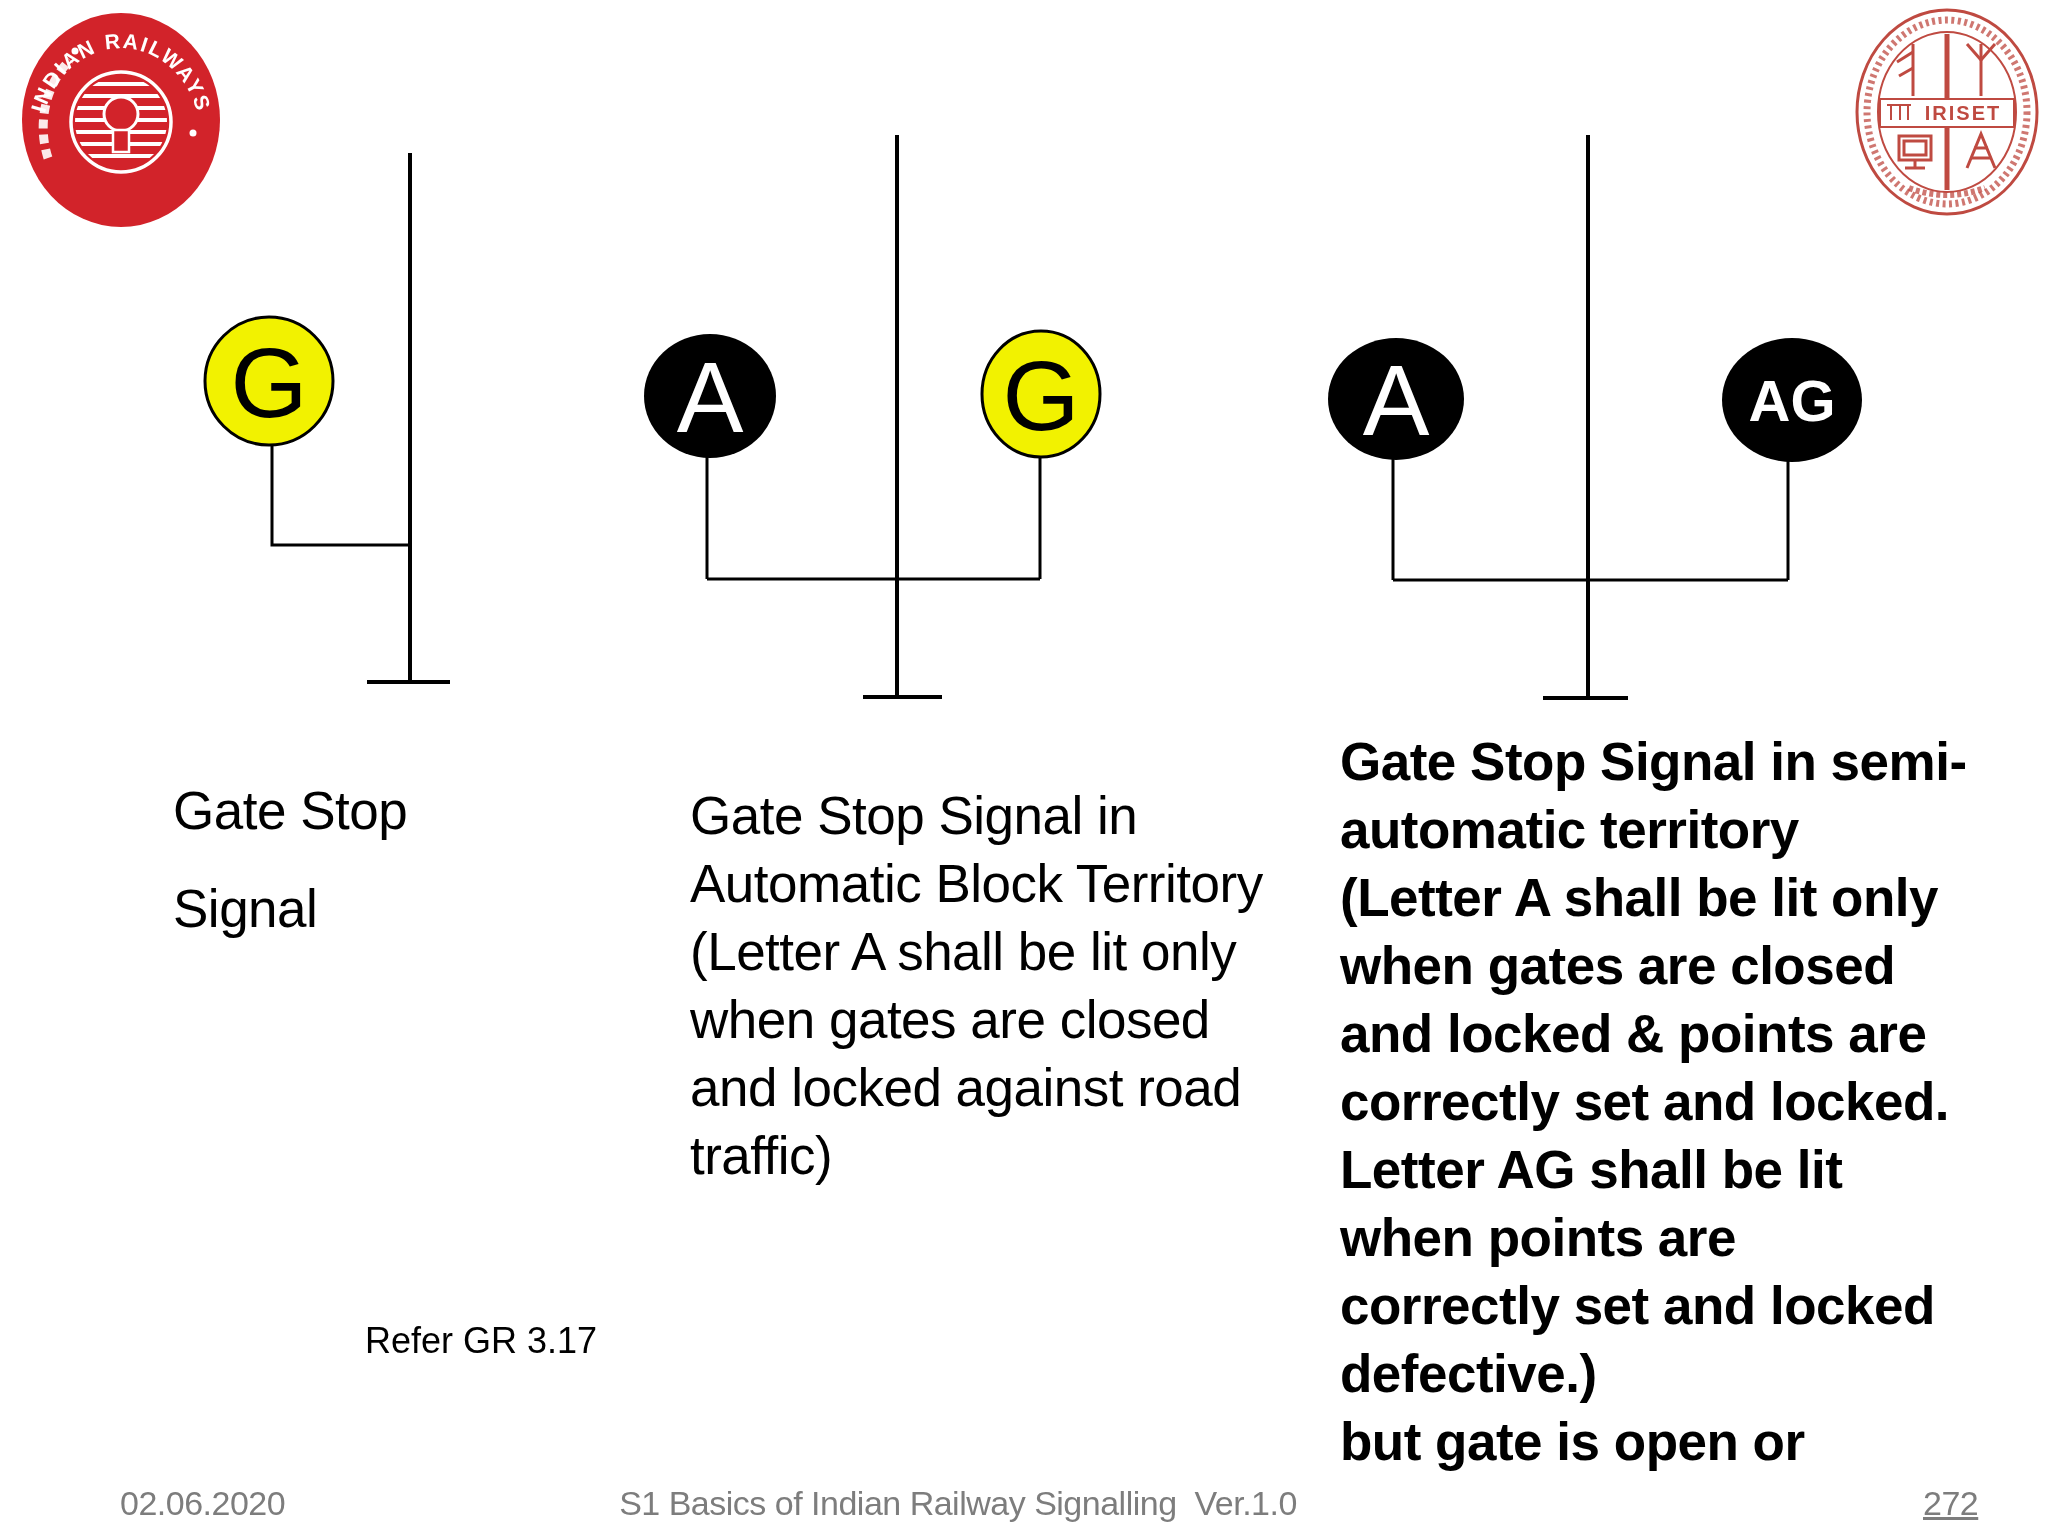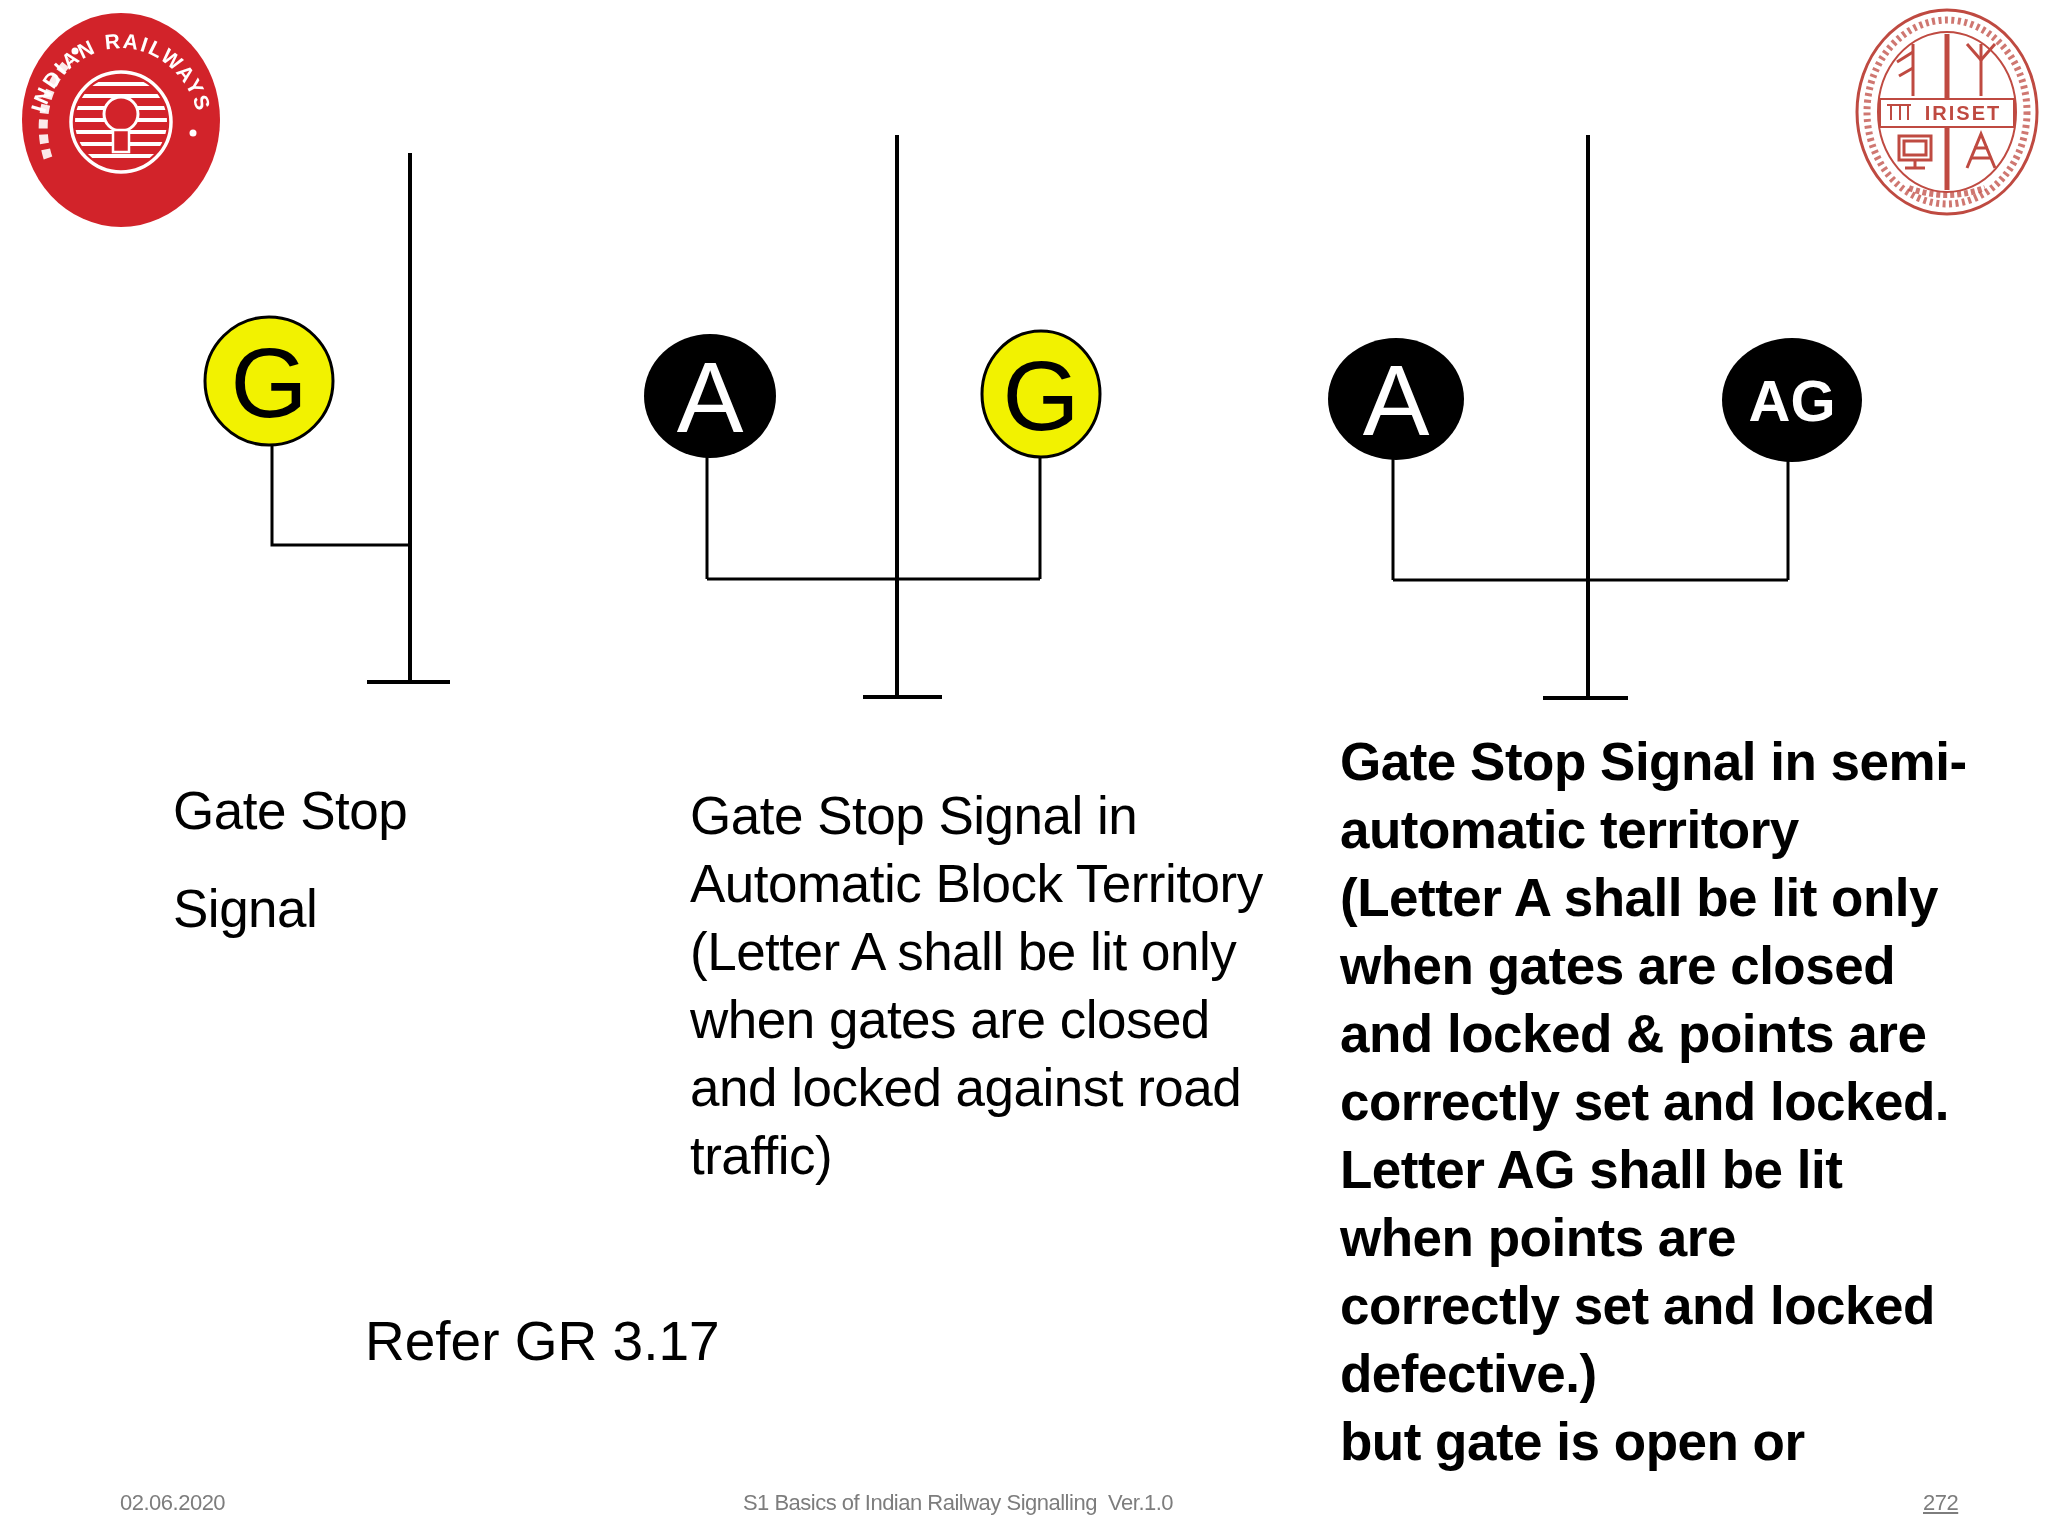--- a/index.html
+++ b/index.html
@@ -9,22 +9,22 @@
   }
   .diagram{position:absolute;left:0;top:0;width:2048px;height:1536px;}
   .logo{position:absolute;}
   #logo-left{left:18px;top:8px;width:208px;height:222px;}
   #logo-right{left:1853px;top:6px;width:188px;height:212px;}
   .caption{position:absolute;font-size:53px;line-height:68px;letter-spacing:-0.5px;color:#000;}
   #cap1{left:157px;top:777px;margin-left:16px;}
   #cap1 .line + .line{margin-top:30px;}
   #cap2{left:690px;top:782px;}
   #cap3{left:1340px;top:728px;font-weight:bold;}
-  #refer{left:365px;top:1307px;font-size:55px;line-height:68px;position:absolute;}
-  .footer-item{position:absolute;top:1483px;font-size:22px;line-height:40px;color:#7d7d7d;letter-spacing:-0.5px;}
+  #refer{left:365px;top:1307px;font-size:36px;line-height:68px;position:absolute;}
+  .footer-item{position:absolute;top:1483px;font-size:34px;line-height:40px;color:#7d7d7d;letter-spacing:-0.5px;}
   #footer-date{left:120px;}
   #footer-title{left:958px;transform:translateX(-50%);white-space:pre;}
   #footer-page{left:1923px;text-decoration:underline;}
 </style>
 </head>
 <body>
 
 <div class="slide">
 
   <svg id="logo-left" class="logo" viewBox="0 0 208 222">

